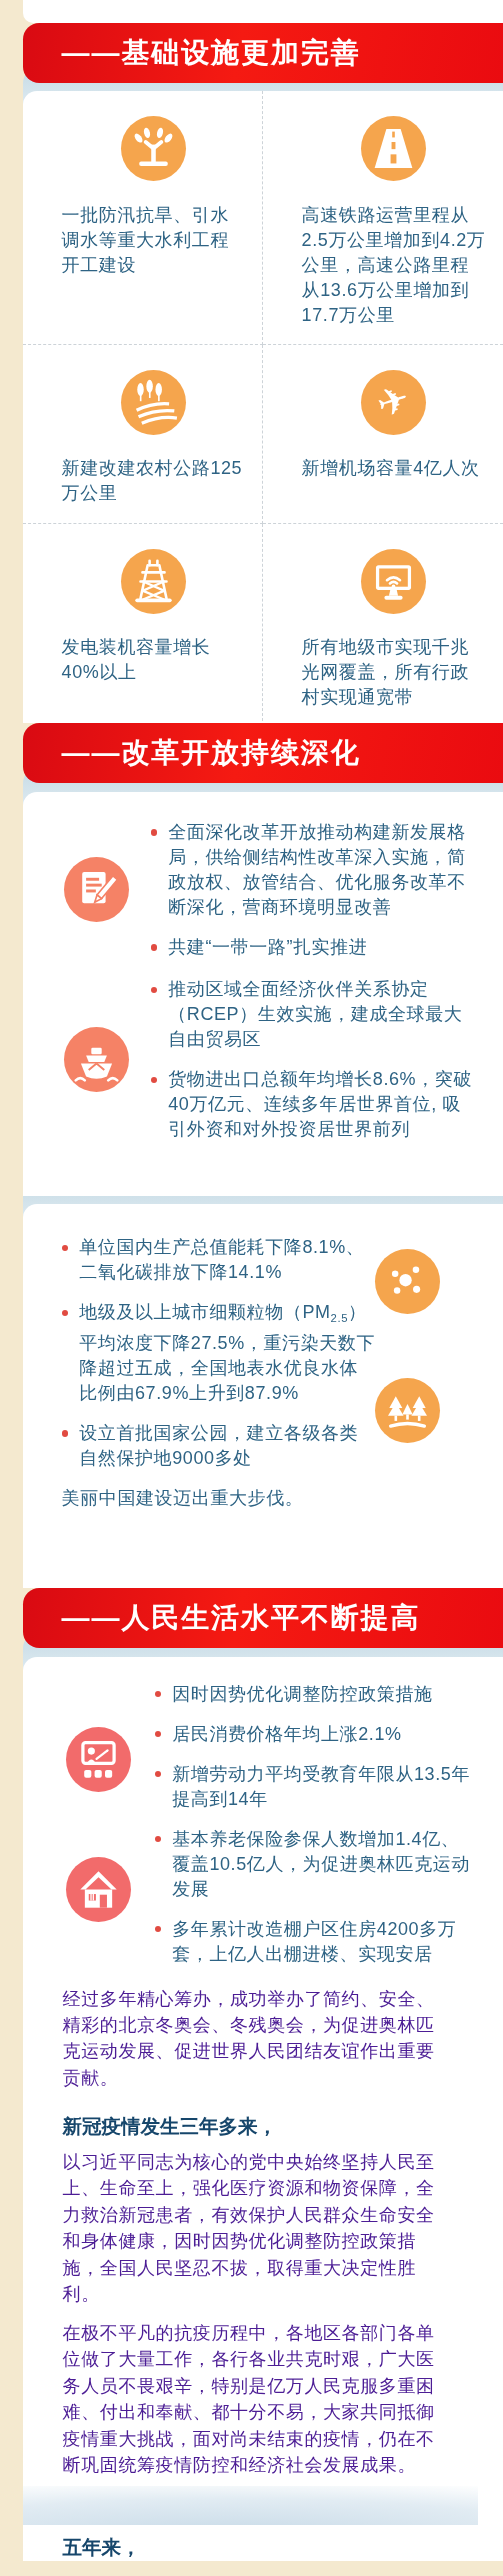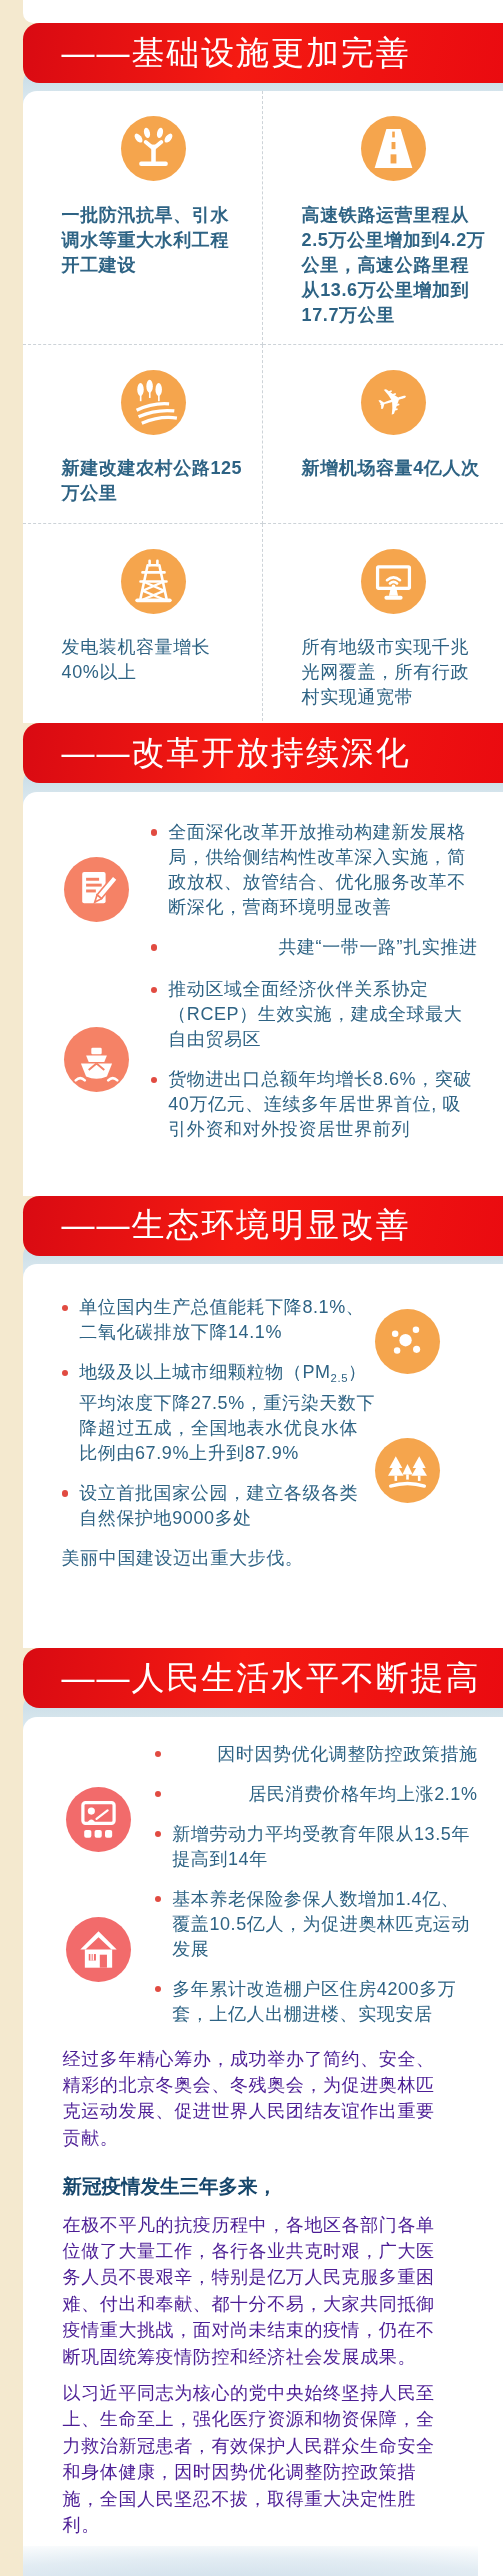--- a/index.html
+++ b/index.html
@@ -4,47 +4,47 @@
 <style>
   html,body{margin:0;padding:0;}
   body{font-family:"Liberation Sans","DejaVu Sans",sans-serif;}
   .page{position:relative;width:503px;height:2576px;background:#f4e9cf;overflow:hidden;}
   .column{position:relative;margin-left:22.6px;width:480px;height:100%;}
   .prev-tail{height:23px;background:#ffffff;border-bottom-left-radius:10px;}
   
   .banner{position:relative;z-index:3;height:60px;border-radius:16.3px 0 0 16.3px;
     background:linear-gradient(100deg,#d90a12 0%,#f51a12 45%,#ea0b10 100%);
     display:flex;align-items:center;padding-left:39px;box-sizing:border-box;}
-  .banner h2{margin:0;color:#ffffff;font-size:33px;font-weight:400;letter-spacing:1.9px;}
+  .banner h2{margin:0;color:#ffffff;font-size:28px;font-weight:700;letter-spacing:1.9px;}
   .blue-edge{position:relative;z-index:1;height:36px;margin-top:-15px;
     background:linear-gradient(180deg,#c6dbe5 0%,#dce9f0 100%);border-radius:15px 0 0 0;}
   .card{position:relative;z-index:2;margin-top:-12.6px;background:#ffffff;
     border-radius:14px 0 0 0;box-sizing:border-box;overflow:hidden;}
   .card1{height:632px;}
   .card2{height:404px;padding:28px 25px 0 19px;}
   .card3{height:384px;padding:31px 126px 0 39px;}
   .card4{height:904px;padding:25px 25px 0 0;}
   
   .btxt,.cell-text{color:#2e6384;font-size:18px;line-height:25px;letter-spacing:0.6px;}
   .para{color:#4c1d95;font-size:18px;line-height:26.4px;letter-spacing:0.6px;margin:0 28px 0 40px;}
   .lead{color:#16466b;font-size:19.5px;line-height:26.4px;font-weight:700;margin:0 28px 0 40px;}
   
-  .bullet{display:flex;margin-bottom:15px;justify-content:space-between;}
+  .bullet{display:flex;margin-bottom:15px;}
   .bullet .dot{flex:0 0 6.3px;width:6.3px;height:6.3px;border-radius:50%;background:#e14b41;margin:9.4px 11.3px 0 0;}
   
   .icircle{width:65px;height:65px;border-radius:50%;flex:0 0 auto;}
   .ic-orange{background:#f5a54d;}
   .ic-coral{background:#f58266;}
   .ic-pink{background:#f26b6b;}
   .icircle svg{width:100%;height:100%;display:block;}
   
   .grid{display:grid;grid-template-columns:1fr 1fr;}
   .cell{padding:25px 16.3px 16.3px 39px;box-sizing:border-box;}
   .cell.cl{border-right:1.3px dashed #cdd3d8;}
-  .cell.rb{border-bottom:1.3px dashed #cdd3d8;font-weight:bold;}
+  .cell.rb{border-bottom:1.3px dashed #cdd3d8;}
   .cell .icircle{margin:0 auto 21.4px auto;}
   
   .group{display:flex;margin-bottom:17.6px;}
   .gicon{flex:0 0 109px;display:flex;justify-content:center;align-items:center;}
   .gbullets{flex:1;}
   
   .card3 .side-icon{position:absolute;left:352px;}
   .pm-pos{top:45px;}
   .forest-pos{top:174px;}
   
@@ -206,23 +206,20 @@
             <div class="btxt">推动区域全面经济伙伴关系协定（RCEP）生效实施，建成全球最大自由贸易区</div>
           </div>
           <div class="bullet mb0">
             <span class="dot"></span>
             <div class="btxt">货物进出口总额年均增长8.6%，突破40万亿元、连续多年居世界首位, 吸引外资和对外投资居世界前列</div>
           </div>
         </div>
       </div>
     </div>
 
-    <div class="banner">
-      <h2>——生态环境明显改善</h2>
-    </div>
     <div class="blue-edge"></div>
     <div class="card card3">
 
       <div class="bullet">
         <span class="dot"></span>
         <div class="btxt">单位国内生产总值能耗下降8.1%、二氧化碳排放下降14.1%</div>
       </div>
 
       <div class="bullet">
         <span class="dot"></span>
@@ -307,23 +304,23 @@
         <div class="bullet">
           <span class="dot"></span>
           <div class="btxt">多年累计改造棚户区住房4200多万套，上亿人出棚进楼、实现安居</div>
         </div>
       </div>
 
       <p class="para" style="margin-top:19px;">经过多年精心筹办，成功举办了简约、安全、精彩的北京冬奥会、冬残奥会，为促进奥林匹克运动发展、促进世界人民团结友谊作出重要贡献。</p>
 
       <p class="lead" style="margin-top:21.4px;">新冠疫情发生三年多来，</p>
 
+      <p class="para" style="margin-top:10px;">以习近平同志为核心的党中央始终坚持人民至上、生命至上，强化医疗资源和物资保障，全力救治新冠患者，有效保护人民群众生命安全和身体健康，因时因势优化调整防控政策措施，全国人民坚忍不拔，取得重大决定性胜利。</p>
+
       <p class="para" style="margin-top:12.6px;">在极不平凡的抗疫历程中，各地区各部门各单位做了大量工作，各行各业共克时艰，广大医务人员不畏艰辛，特别是亿万人民克服多重困难、付出和奉献、都十分不易，大家共同抵御疫情重大挑战，面对尚未结束的疫情，仍在不断巩固统筹疫情防控和经济社会发展成果。</p>
-
-      <p class="para" style="margin-top:10px;">以习近平同志为核心的党中央始终坚持人民至上、生命至上，强化医疗资源和物资保障，全力救治新冠患者，有效保护人民群众生命安全和身体健康，因时因势优化调整防控政策措施，全国人民坚忍不拔，取得重大决定性胜利。</p>
 
       <div class="wave"></div>
 
       <p class="lead">五年来，</p>
 
     </div>
   </div>
 </div>
 
 

